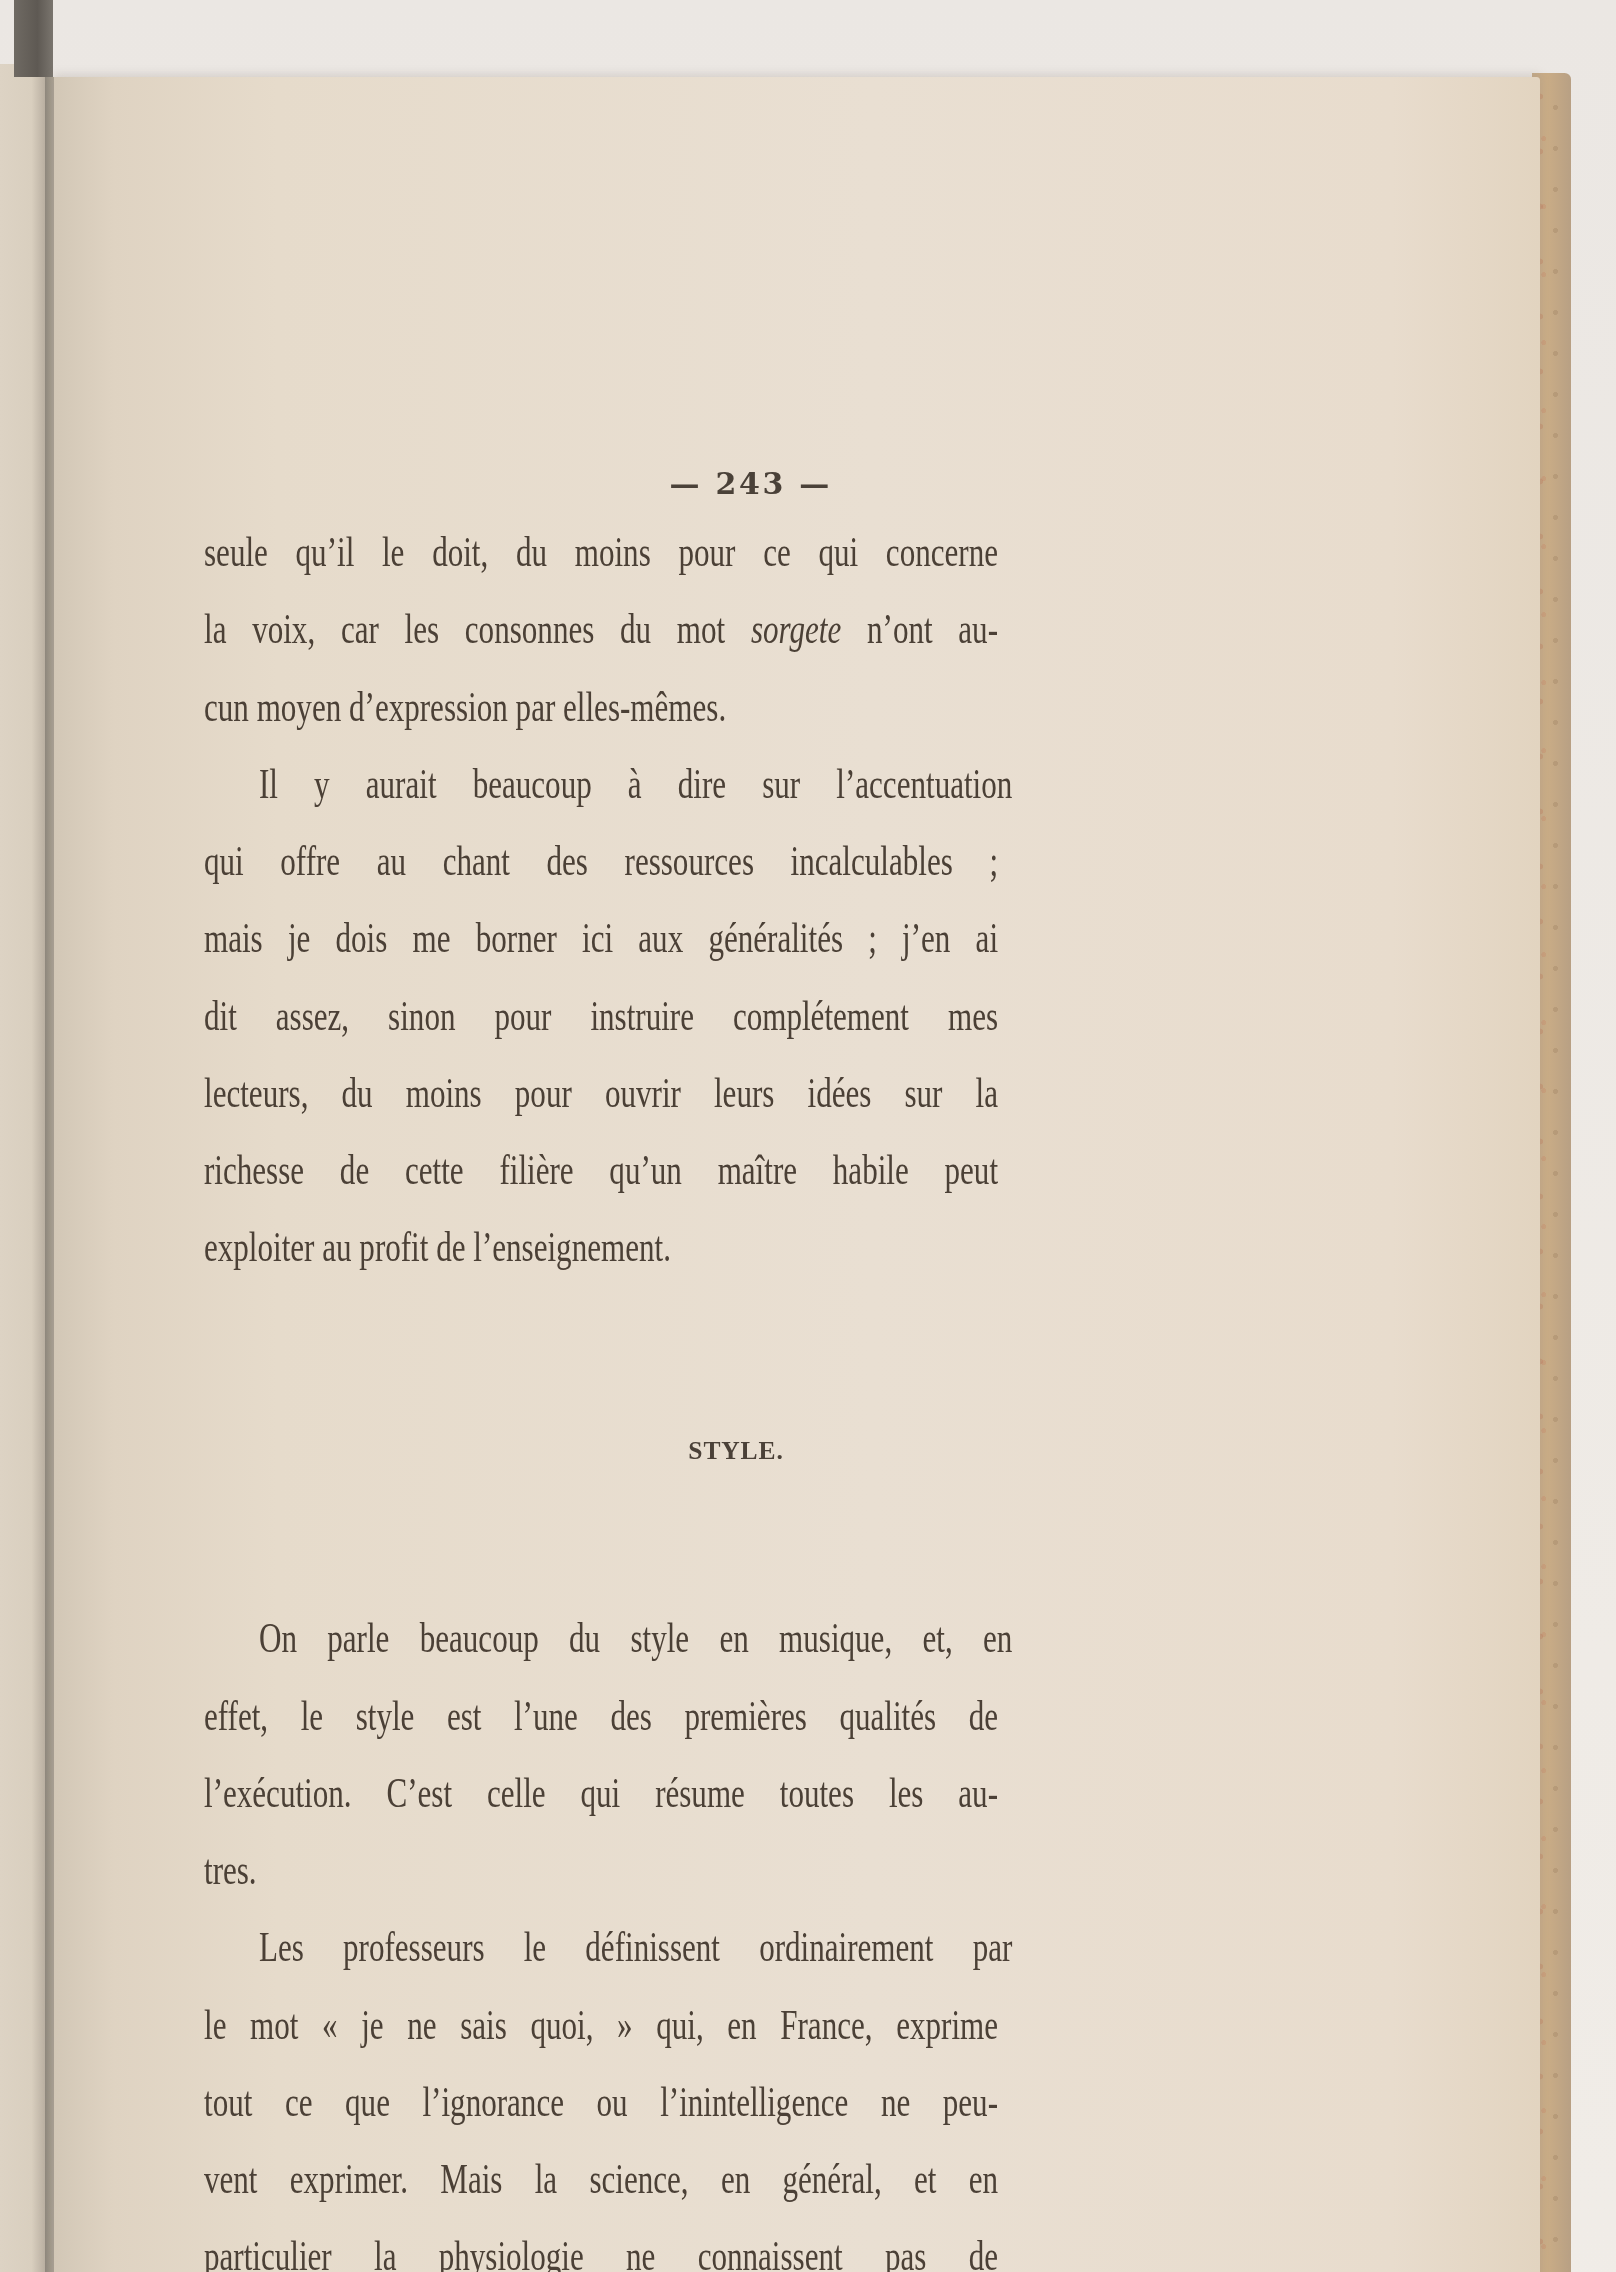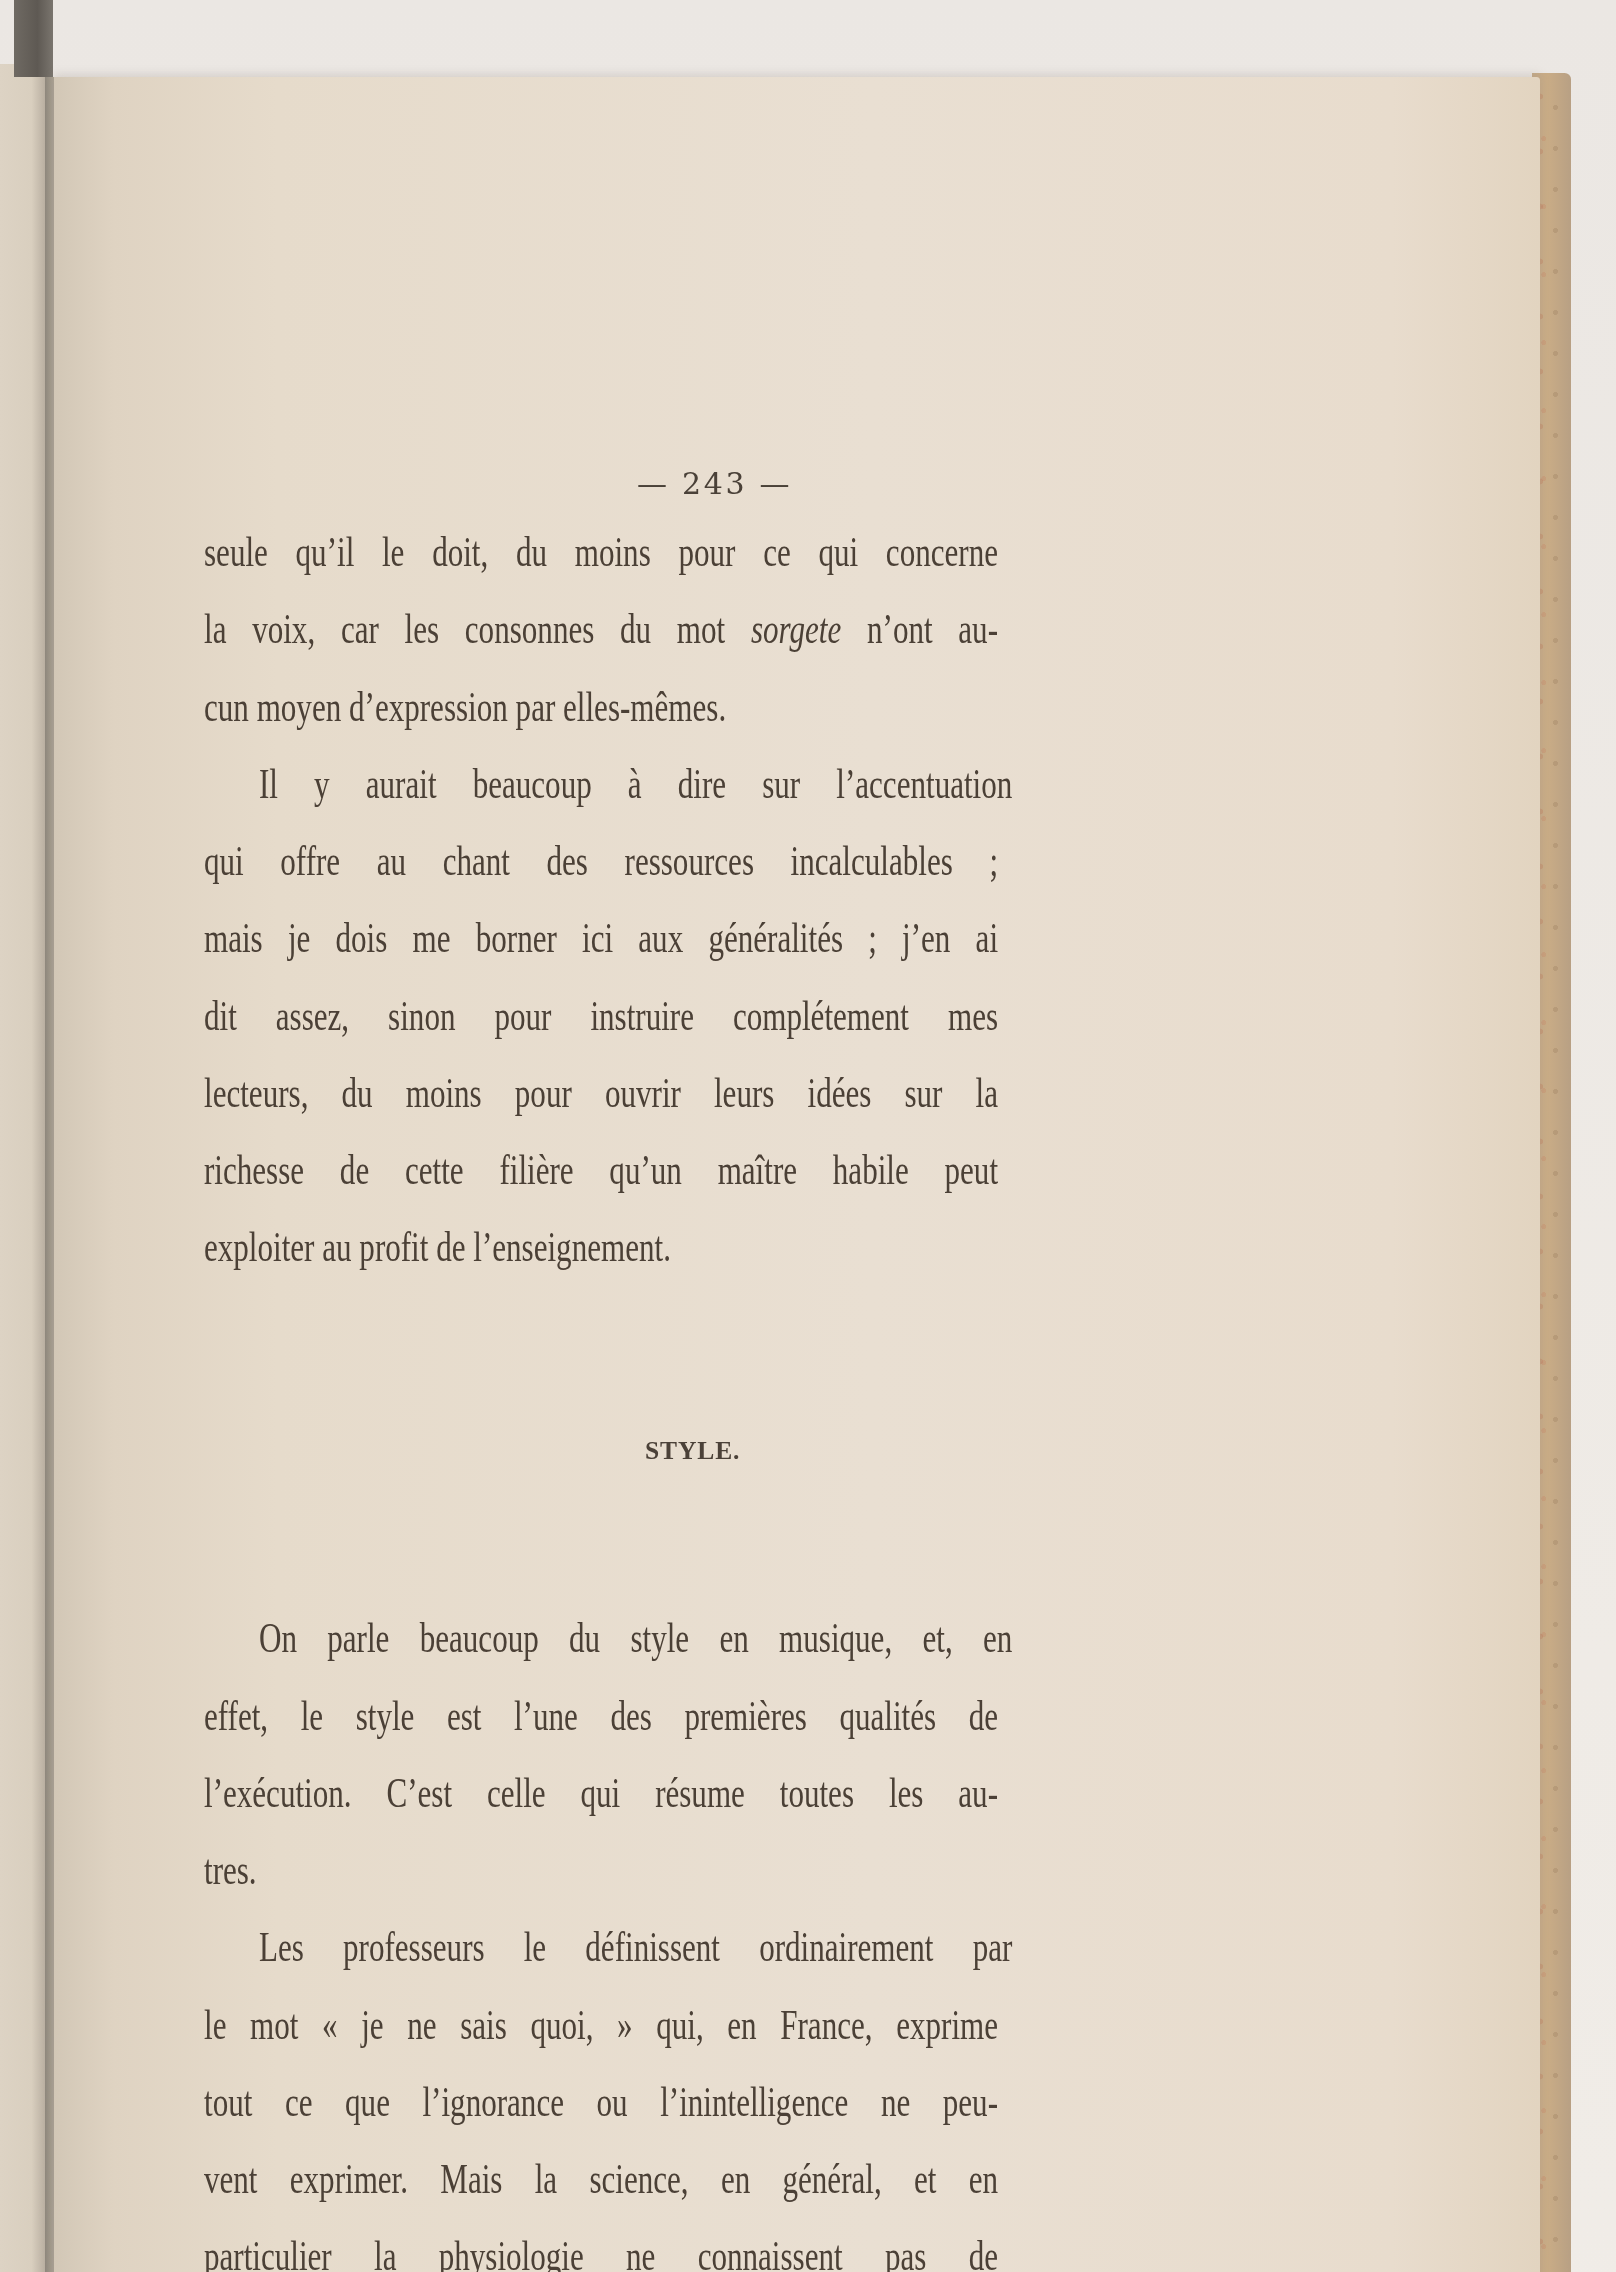--- a/index.html
+++ b/index.html
@@ -64,23 +64,23 @@
         radial-gradient(circle at 20% 10%, rgba(190,110,80,0.35) 0 2.7px, transparent 3.2px),
         radial-gradient(circle at 70% 40%, rgba(140,110,80,0.3) 0 2.3px, transparent 2.7px),
         radial-gradient(circle at 40% 70%, rgba(200,120,90,0.3) 0 2.3px, transparent 2.7px);
       background-size: 36px 55px, 32px 41px, 27px 68px;
       opacity: 0.8;
     }
     .folio {
       position: absolute;
       left: 583px; top: 389px;
       width: 195px;
-      text-align: left;
+      text-align: right;
       font-size: 30px;
-      font-weight: normal;
+      font-weight: bold;
       color: #4a4138;
       letter-spacing: 2.7px;
     }
     .line {
       position: absolute;
       left: 150px;
       width: 1073px;
       font-size: 42px;
       line-height: 50px;
       height: 50px;
@@ -92,21 +92,21 @@
       transform-origin: left center;
       transform: scaleX(0.74);
     }
     .line.indent { left: 205px; width: 1018px; }
     .line.last { text-align-last: left; }
     .line em { font-style: italic; }
     .heading {
       position: absolute;
       left: 591px; top: 1359px;
       width: 182px;
-      text-align: left;
+      text-align: center;
       font-size: 25.5px;
       font-weight: bold;
       color: #4b4138;
       font-family: "Liberation Serif", "DejaVu Serif", serif;
       letter-spacing: 0.9px;
     }
     
     .bleed {
       position: absolute;
       font-family: "Liberation Serif", serif;

